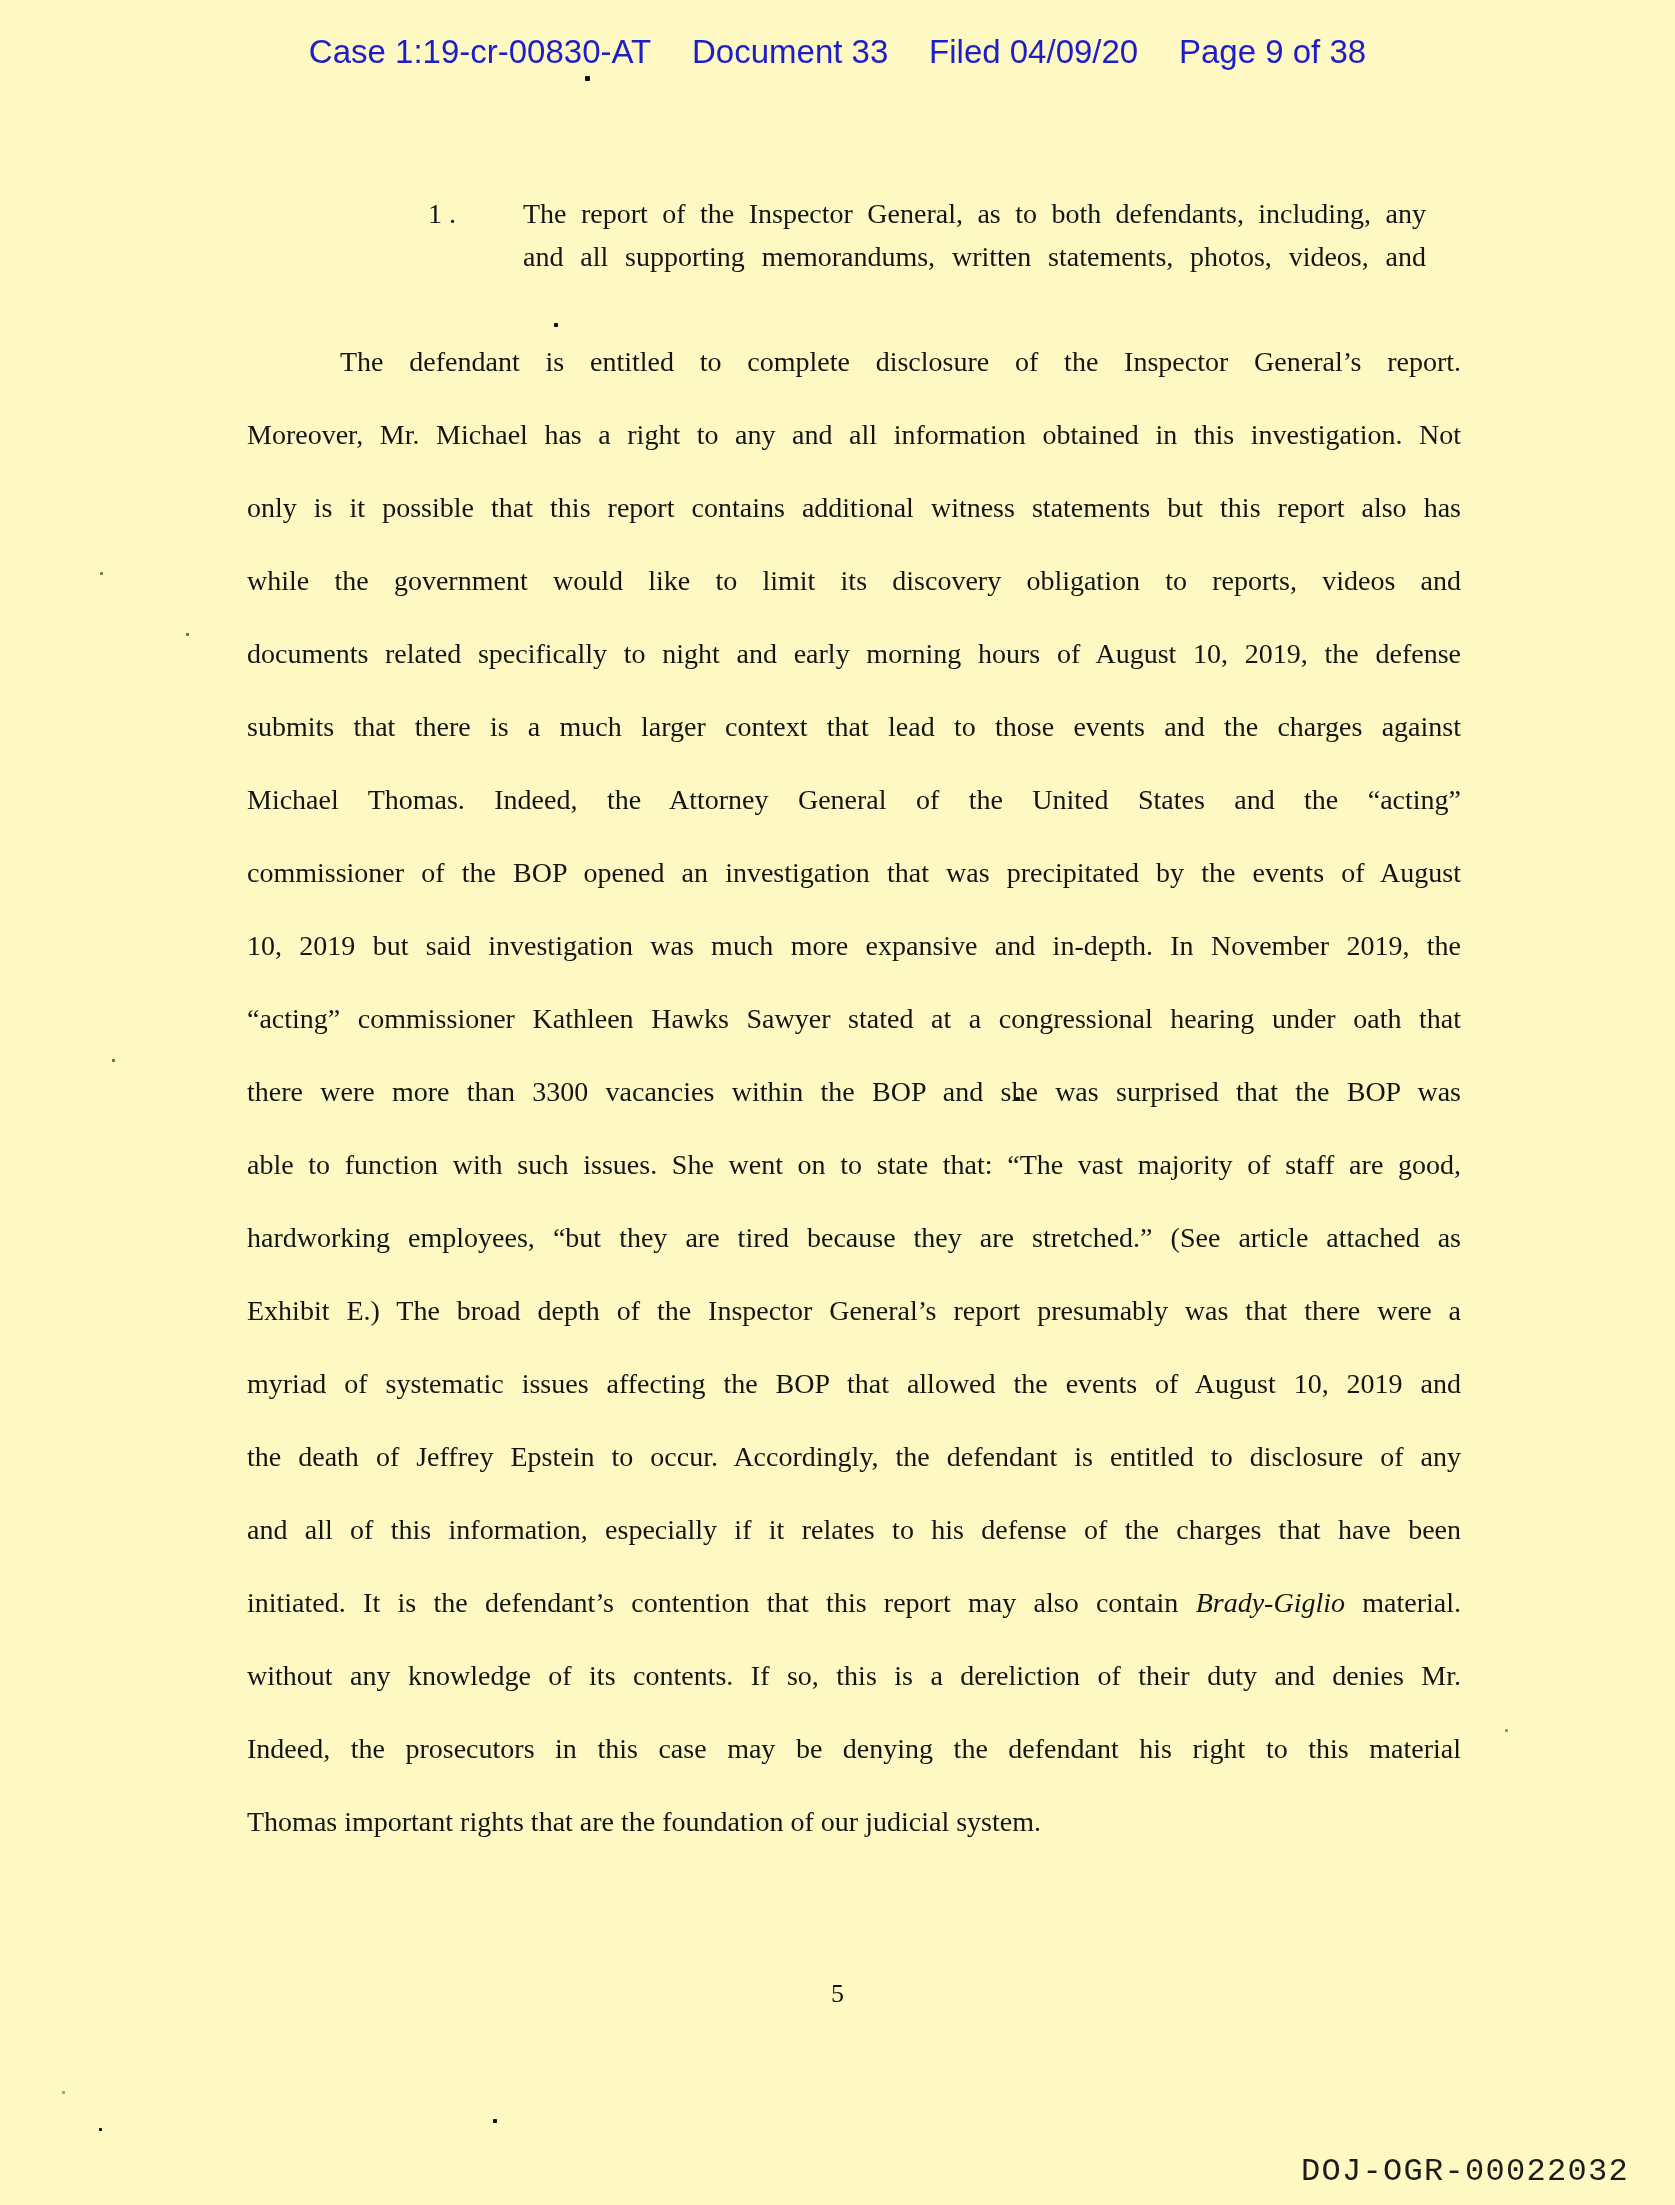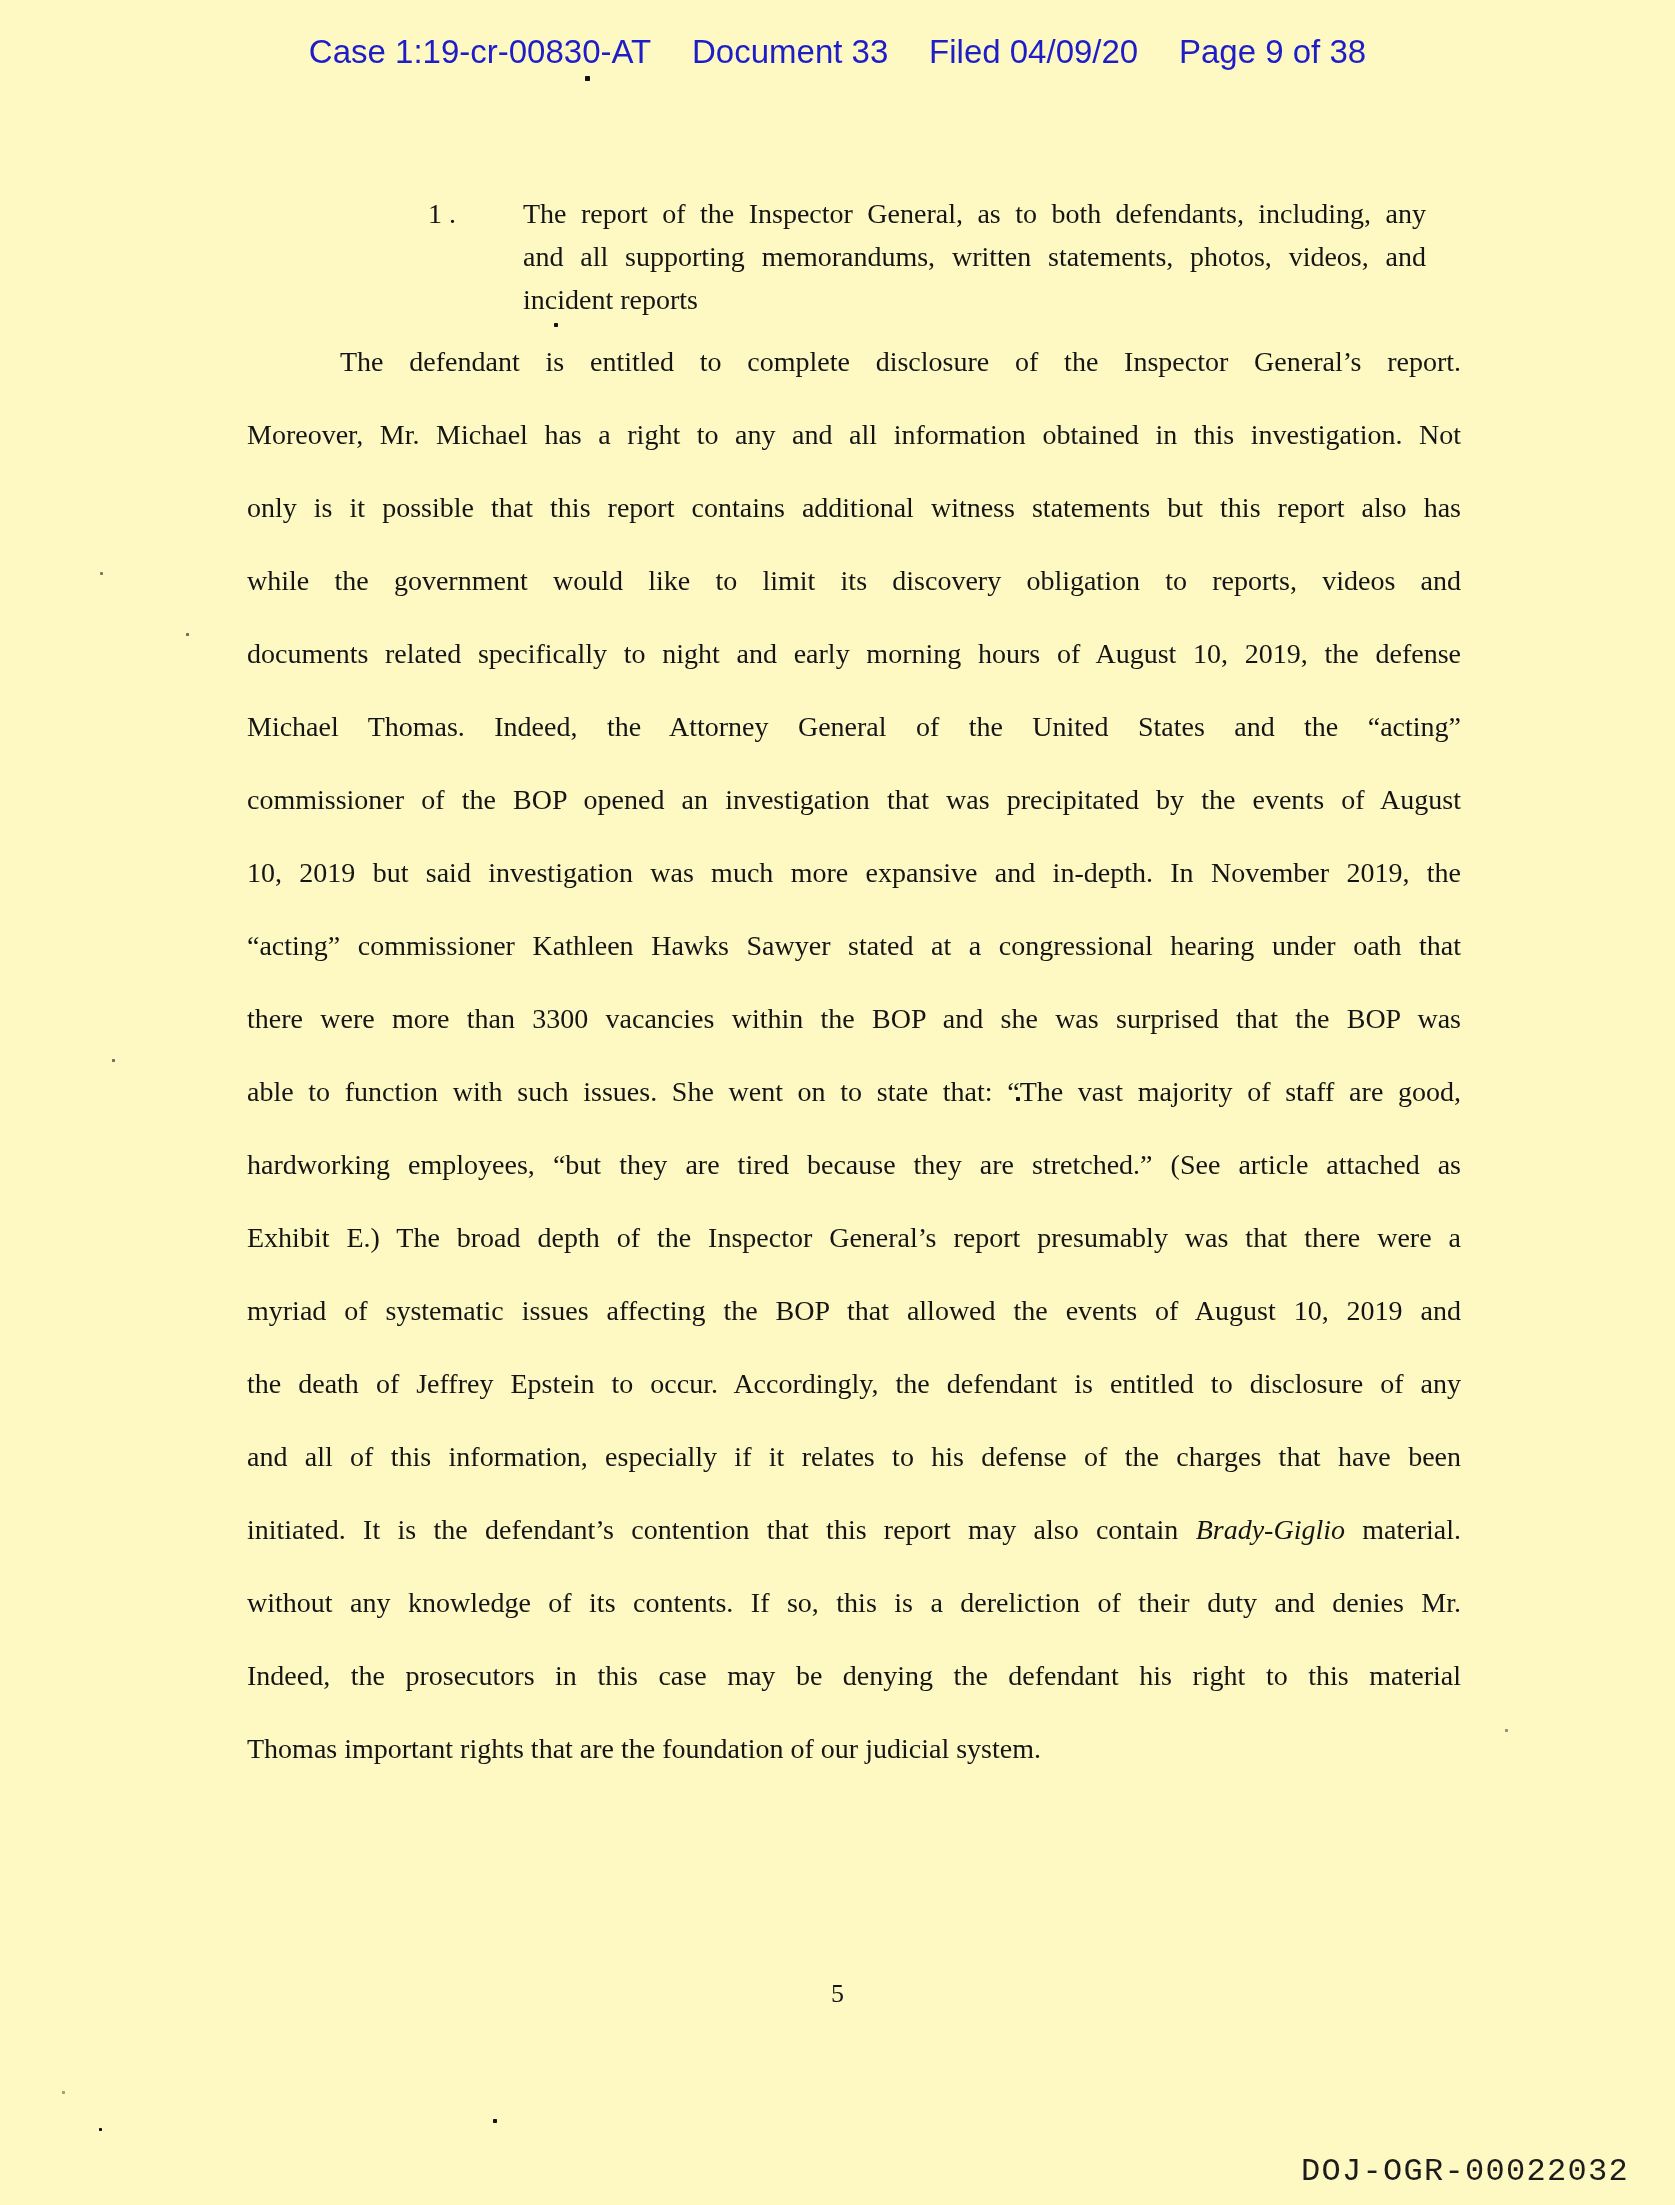--- a/index.html
+++ b/index.html
@@ -107,30 +107,30 @@
 
   <div class="court-header">
     <span>Case 1:19-cr-00830-AT</span><span>Document 33</span><span>Filed 04/09/20</span><span>Page 9 of 38</span>
   </div>
 
   <div class="heading">
     <div class="heading-number">1 .</div>
     <div class="heading-text">
       <div class="hline jl">The report of the Inspector General, as to both defendants, including, any</div>
       <div class="hline jl">and all supporting memorandums, written statements, photos, videos, and</div>
-      <div class="hline">incident reports</div>
     </div>
   </div>
 
   <div class="body-text">
     <div class="bline jl first">The defendant is entitled to complete disclosure of the Inspector General’s report.</div>
     <div class="bline jl">Moreover, Mr. Michael has a right to any and all information obtained in this investigation. Not</div>
     <div class="bline jl">only is it possible that this report contains additional witness statements but this report also has</div>
     <div class="bline jl">while the government would like to limit its discovery obligation to reports, videos and</div>
     <div class="bline jl">documents related specifically to night and early morning hours of August 10, 2019, the defense</div>
+    <div class="bline jl">submits that there is a much larger context that lead to those events and the charges against</div>
     <div class="bline jl">Michael Thomas. Indeed, the Attorney General of the United States and the “acting”</div>
     <div class="bline jl">commissioner of the BOP opened an investigation that was precipitated by the events of August</div>
     <div class="bline jl">10, 2019 but said investigation was much more expansive and in-depth. In November 2019, the</div>
     <div class="bline jl">“acting” commissioner Kathleen Hawks Sawyer stated at a congressional hearing under oath that</div>
     <div class="bline jl">there were more than 3300 vacancies within the BOP and she was surprised that the BOP was</div>
     <div class="bline jl">able to function with such issues. She went on to state that: “The vast majority of staff are good,</div>
     <div class="bline jl">hardworking employees, “but they are tired because they are stretched.” (See article attached as</div>
     <div class="bline jl">Exhibit E.) The broad depth of the Inspector General’s report presumably was that there were a</div>
     <div class="bline jl">myriad of systematic issues affecting the BOP that allowed the events of August 10, 2019 and</div>
     <div class="bline jl">the death of Jeffrey Epstein to occur. Accordingly, the defendant is entitled to disclosure of any</div>

